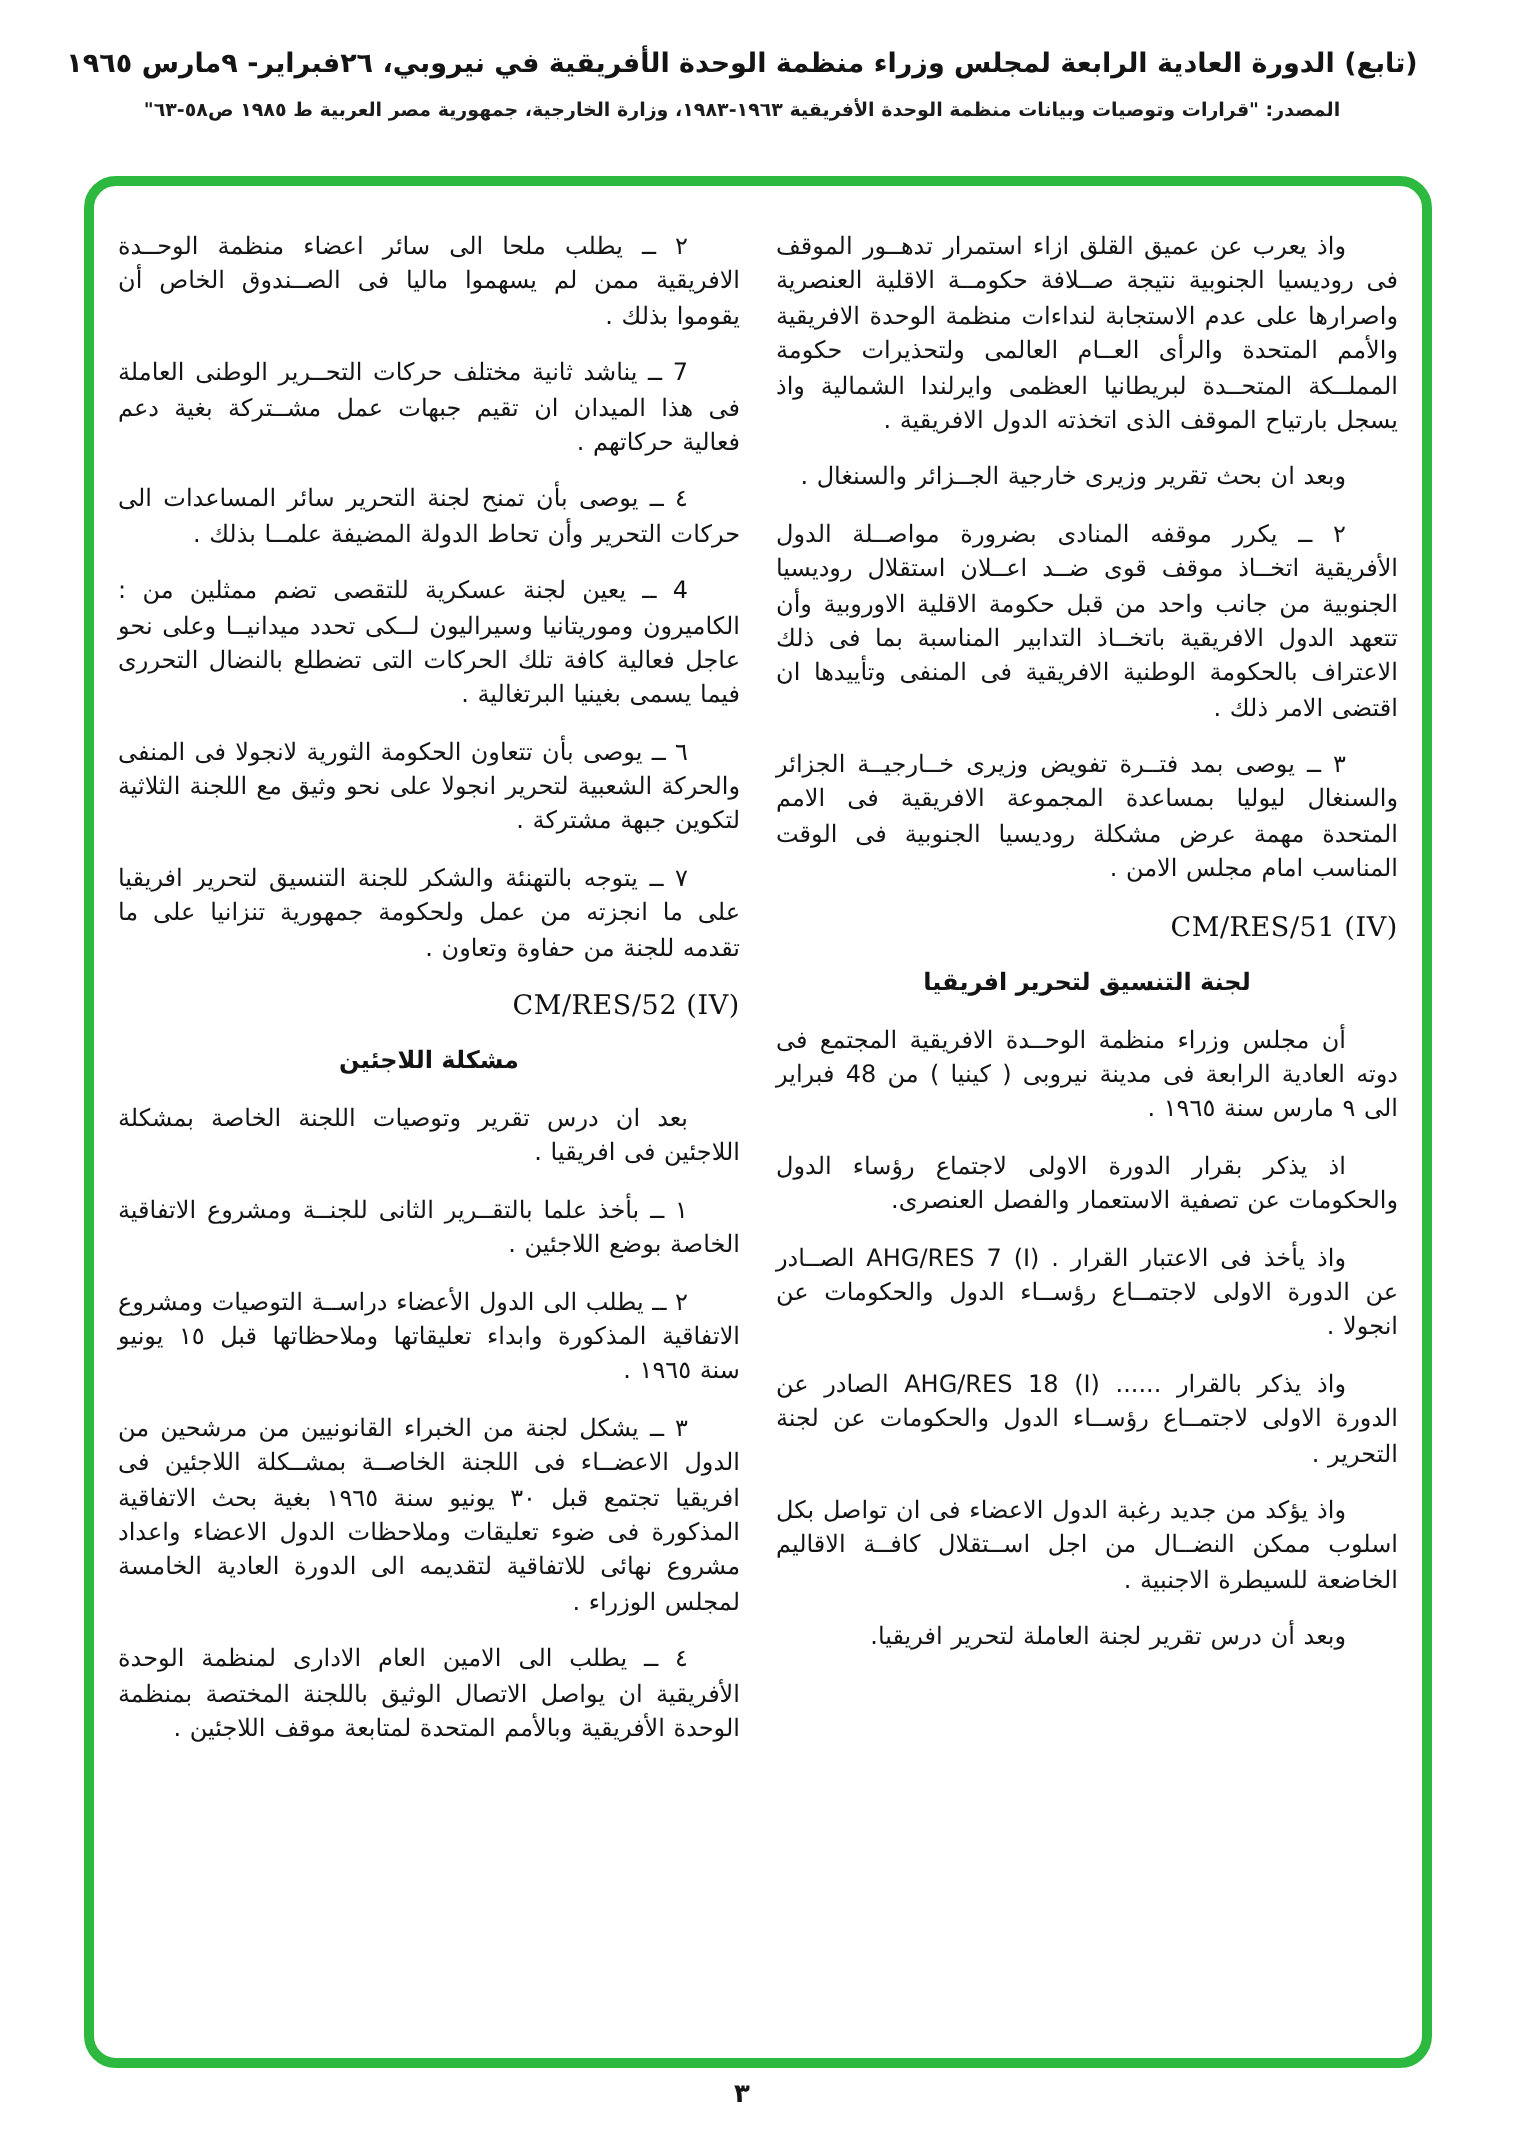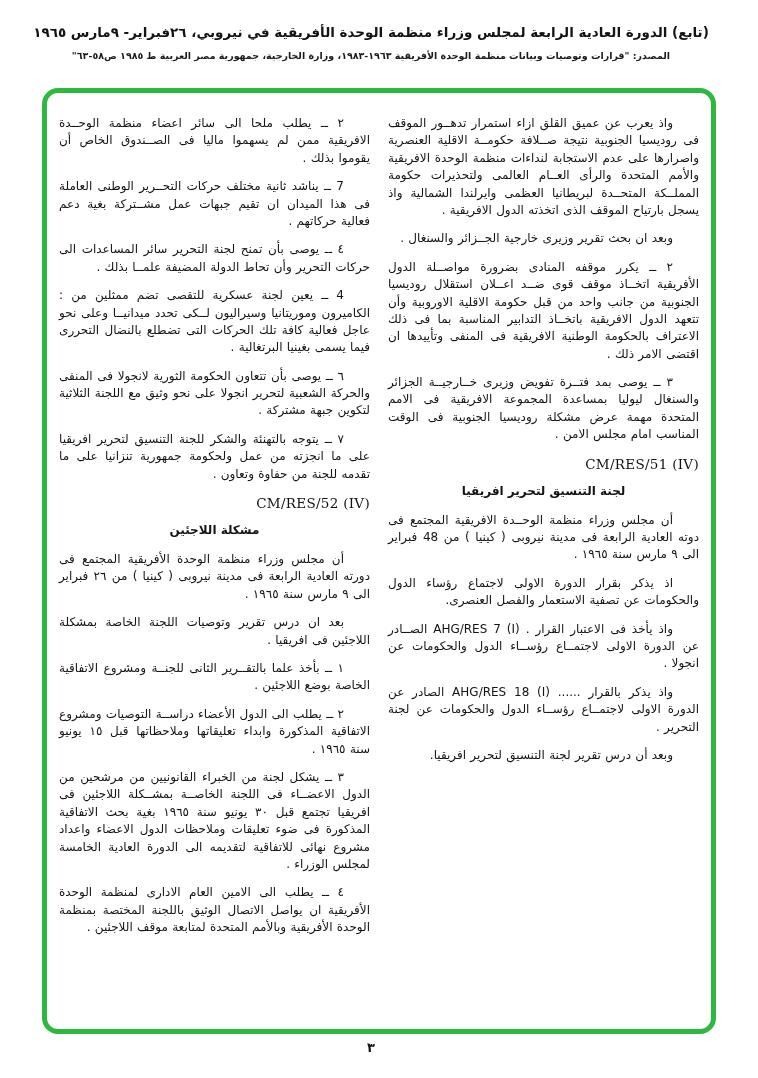--- a/index.html
+++ b/index.html
@@ -93,33 +93,33 @@
     <p class="para">واذ يعرب عن عميق القلق ازاء استمرار تدهــور الموقف فى روديسيا الجنوبية نتيجة صــلافة حكومــة الاقلية العنصرية واصرارها على عدم الاستجابة لنداءات منظمة الوحدة الافريقية والأمم المتحدة والرأى العــام العالمى ولتحذيرات حكومة المملــكة المتحــدة لبريطانيا العظمى وايرلندا الشمالية واذ يسجل بارتياح الموقف الذى اتخذته الدول الافريقية .</p>
     <p class="para">وبعد ان بحث تقرير وزيرى خارجية الجــزائر والسنغال .</p>
     <p class="para">٢ ــ يكرر موقفه المنادى بضرورة مواصــلة الدول الأفريقية اتخــاذ موقف قوى ضــد اعــلان استقلال روديسيا الجنوبية من جانب واحد من قبل حكومة الاقلية الاوروبية وأن تتعهد الدول الافريقية باتخــاذ التدابير المناسبة بما فى ذلك الاعتراف بالحكومة الوطنية الافريقية فى المنفى وتأييدها ان اقتضى الامر ذلك .</p>
     <p class="para">٣ ــ يوصى بمد فتــرة تفويض وزيرى خــارجيــة الجزائر والسنغال ليوليا بمساعدة المجموعة الافريقية فى الامم المتحدة مهمة عرض مشكلة روديسيا الجنوبية فى الوقت المناسب امام مجلس الامن .</p>
     <div class="res-ref">CM/RES/51 (IV)</div>
     <div class="sec-heading">لجنة التنسيق لتحرير افريقيا</div>
     <p class="para">أن مجلس وزراء منظمة الوحــدة الافريقية المجتمع فى دوته العادية الرابعة فى مدينة نيروبى ( كينيا ) من 48 فبراير الى ٩ مارس سنة ١٩٦٥ .</p>
     <p class="para">اذ يذكر بقرار الدورة الاولى لاجتماع رؤساء الدول والحكومات عن تصفية الاستعمار والفصل العنصرى.</p>
     <p class="para">واذ يأخذ فى الاعتبار القرار . ‎AHG/RES 7 (I)‎ الصــادر عن الدورة الاولى لاجتمــاع رؤســاء الدول والحكومات عن انجولا .</p>
     <p class="para">واذ يذكر بالقرار ...... ‎AHG/RES 18 (I)‎ الصادر عن الدورة الاولى لاجتمــاع رؤســاء الدول والحكومات عن لجنة التحرير .</p>
-    <p class="para">وبعد أن درس تقرير لجنة التنسيق لتحرير افريقيا.</p>
+    <p class="para">واذ يؤكد من جديد رغبة الدول الاعضاء فى ان تواصل بكل اسلوب ممكن النضــال من اجل اســتقلال كافــة الاقاليم الخاضعة للسيطرة الاجنبية .</p>
+    <p class="para">وبعد أن درس تقرير لجنة العاملة لتحرير افريقيا.</p>
   </div>
 
   <div class="col">
     <p class="para">٢ ــ يطلب ملحا الى سائر اعضاء منظمة الوحــدة الافريقية ممن لم يسهموا ماليا فى الصــندوق الخاص أن يقوموا بذلك .</p>
     <p class="para">7 ــ يناشد ثانية مختلف حركات التحــرير الوطنى العاملة فى هذا الميدان ان تقيم جبهات عمل مشــتركة بغية دعم فعالية حركاتهم .</p>
     <p class="para">٤ ــ يوصى بأن تمنح لجنة التحرير سائر المساعدات الى حركات التحرير وأن تحاط الدولة المضيفة علمــا بذلك .</p>
     <p class="para">4 ــ يعين لجنة عسكرية للتقصى تضم ممثلين من : الكاميرون وموريتانيا وسيراليون لــكى تحدد ميدانيــا وعلى نحو عاجل فعالية كافة تلك الحركات التى تضطلع بالنضال التحررى فيما يسمى بغينيا البرتغالية .</p>
     <p class="para">٦ ــ يوصى بأن تتعاون الحكومة الثورية لانجولا فى المنفى والحركة الشعبية لتحرير انجولا على نحو وثيق مع اللجنة الثلاثية لتكوين جبهة مشتركة .</p>
     <p class="para">٧ ــ يتوجه بالتهنئة والشكر للجنة التنسيق لتحرير افريقيا على ما انجزته من عمل ولحكومة جمهورية تنزانيا على ما تقدمه للجنة من حفاوة وتعاون .</p>
     <div class="res-ref">CM/RES/52 (IV)</div>
     <div class="sec-heading">مشكلة اللاجئين</div>
-    <p class="para">أن مجلس وزراء منظمة الوحدة الأفريقية المجتمع فى دورته العادية الرابعة فى مدينة نيروبى ( كينيا ) من ٢٦ فبراير الى ٩ مارس سنة ١٩٦٥ .</p>
     <p class="para">بعد ان درس تقرير وتوصيات اللجنة الخاصة بمشكلة اللاجئين فى افريقيا .</p>
     <p class="para">١ ــ بأخذ علما بالتقــرير الثانى للجنــة ومشروع الاتفاقية الخاصة بوضع اللاجئين .</p>
     <p class="para">٢ ــ يطلب الى الدول الأعضاء دراســة التوصيات ومشروع الاتفاقية المذكورة وابداء تعليقاتها وملاحظاتها قبل ١٥ يونيو سنة ١٩٦٥ .</p>
     <p class="para">٣ ــ يشكل لجنة من الخبراء القانونيين من مرشحين من الدول الاعضــاء فى اللجنة الخاصــة بمشــكلة اللاجئين فى افريقيا تجتمع قبل ٣٠ يونيو سنة ١٩٦٥ بغية بحث الاتفاقية المذكورة فى ضوء تعليقات وملاحظات الدول الاعضاء واعداد مشروع نهائى للاتفاقية لتقديمه الى الدورة العادية الخامسة لمجلس الوزراء .</p>
     <p class="para">٤ ــ يطلب الى الامين العام الادارى لمنظمة الوحدة الأفريقية ان يواصل الاتصال الوثيق باللجنة المختصة بمنظمة الوحدة الأفريقية وبالأمم المتحدة لمتابعة موقف اللاجئين .</p>
   </div>
 
 </div>
 
 <div class="page-number">٣</div>

